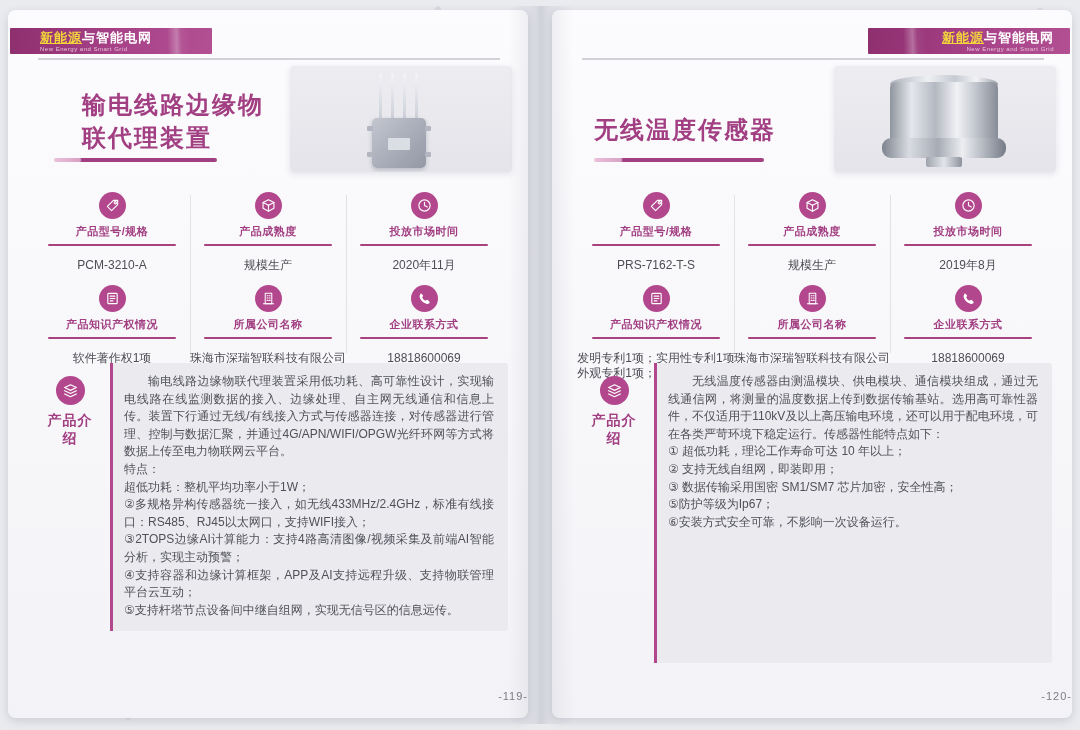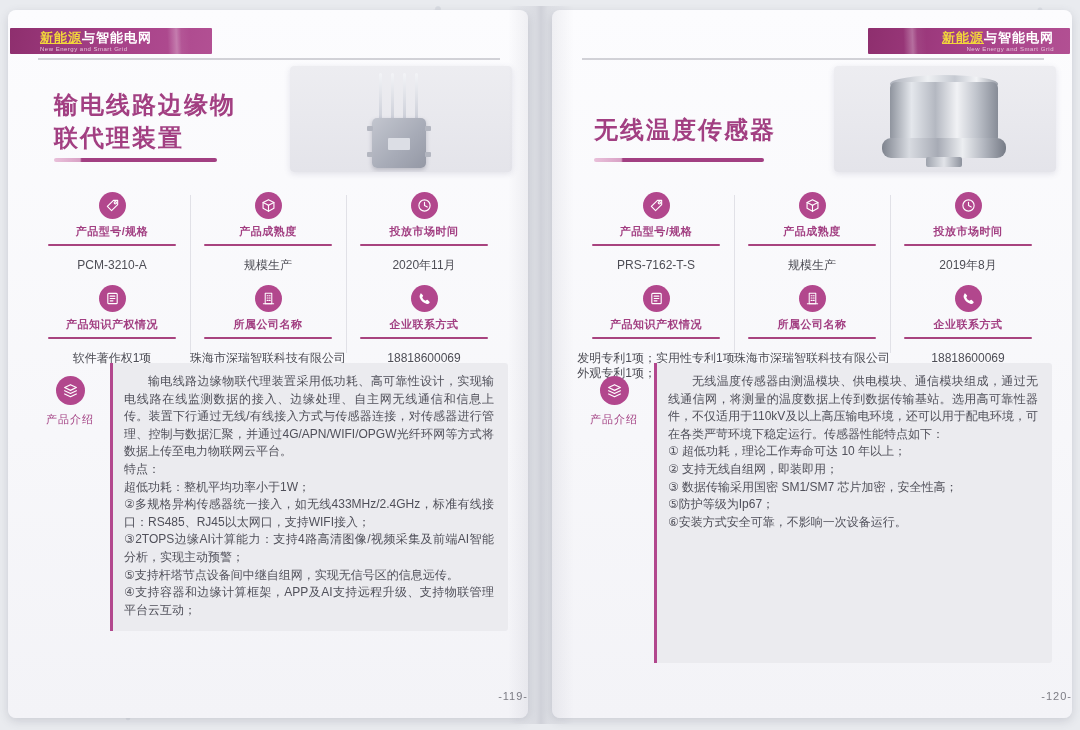--- a/index.html
+++ b/index.html
@@ -49,21 +49,21 @@
   .banner-title .rest { color:#ffffff; }
   .banner-sub { font-size:6px; color:#e3c3d8; margin-top:2px; letter-spacing:.5px; }
 
   .banner-rule { position:absolute; top:48px; left:30px; width:462px; height:2px; background:#c7c7cd; opacity:.8; }
 
   
   .page-title {
     position:absolute; left:46px; font-size:24px; font-weight:bold;
     color:#a23f82; letter-spacing:2px; line-height:33px; white-space:pre-line;
   }
-  .t-left  { top:78px; }
+  .t-left  { top:78px;margin-left:28px; }
   .t-right { top:103px; left:42px; }
   .title-underline {
     position:absolute; height:4px; border-radius:2px;
     background:linear-gradient(90deg,#e9c0da 0%,#d9a2c6 16%,#a23f82 17%,#a23f82 100%);
   }
   .u-left  { left:46px; top:148px; width:163px; }
   .u-right { left:42px; top:148px; width:170px; }
 
   
   .product-panel {
@@ -108,21 +108,21 @@
   .field-underline { height:2px; background:#a8437f; width:86%; margin:5px auto 6px; border-radius:1px; }
   .field-value { font-size:12px; color:#4d4d55; white-space:pre-line; line-height:15px; margin:12px -12px; }
 
   .grid-divider { position:absolute; width:1px; top:185px; height:158px; background:#e1e1e7; }
   .gd-1 { left:182px; } .gd-2 { left:338px; }
 
   
   .intro-badge { position:absolute; left:34px; top:366px; width:56px; text-align:center; }
   .intro-badge .icon-circle { width:29px; height:29px; margin-bottom:7px; }
   .intro-badge .icon-circle svg { width:17px; height:17px; }
-  .intro-label { font-size:11px; font-weight:normal; color:#a23f82; letter-spacing:1px; }
+  .intro-label { font-size:14px; font-weight:bold; color:#a23f82; letter-spacing:1px; }
 
   .intro-box {
     position:absolute; left:102px; top:353px; width:398px;
     background:#ebebef; border-left:3px solid #b2478d; border-radius:0 3px 3px 0;
     padding:10px 14px 12px 11px;
     font-size:12px; line-height:17.6px; color:#50505a; text-align:justify;
     overflow:hidden;
   }
   .box-left  { height:268px; }
   .box-right { height:300px; }
@@ -314,22 +314,22 @@
       </div>
       <div class="intro-label">产品介绍</div>
     </div>
 
     <div class="intro-box box-left">
       <p class="p-indent">输电线路边缘物联代理装置采用低功耗、高可靠性设计，实现输电线路在线监测数据的接入、边缘处理、自主网无线通信和信息上传。装置下行通过无线/有线接入方式与传感器连接，对传感器进行管理、控制与数据汇聚，并通过4G/APN/WIFI/OPGW光纤环网等方式将数据上传至电力物联网云平台。</p>
       <p>特点：</p>
       <p>超低功耗：整机平均功率小于1W；</p>
       <p>②多规格异构传感器统一接入，如无线433MHz/2.4GHz，标准有线接口：RS485、RJ45以太网口，支持WIFI接入；</p>
       <p>③2TOPS边缘AI计算能力：支持4路高清图像/视频采集及前端AI智能分析，实现主动预警；</p>
+      <p>④支持容器和边缘计算框架，APP及AI支持远程升级、支持物联管理平台云互动；</p>
       <p>⑤支持杆塔节点设备间中继自组网，实现无信号区的信息远传。</p>
-      <p>④支持容器和边缘计算框架，APP及AI支持远程升级、支持物联管理平台云互动；</p>
     </div>
 
     <div class="page-num">-119-</div>
   </div>
 
   <div class="page-card page-right">
 
     <div class="banner right-side">
       <div class="banner-title">
         <span class="hl">新能源</span><span class="rest">与智能电网</span>

